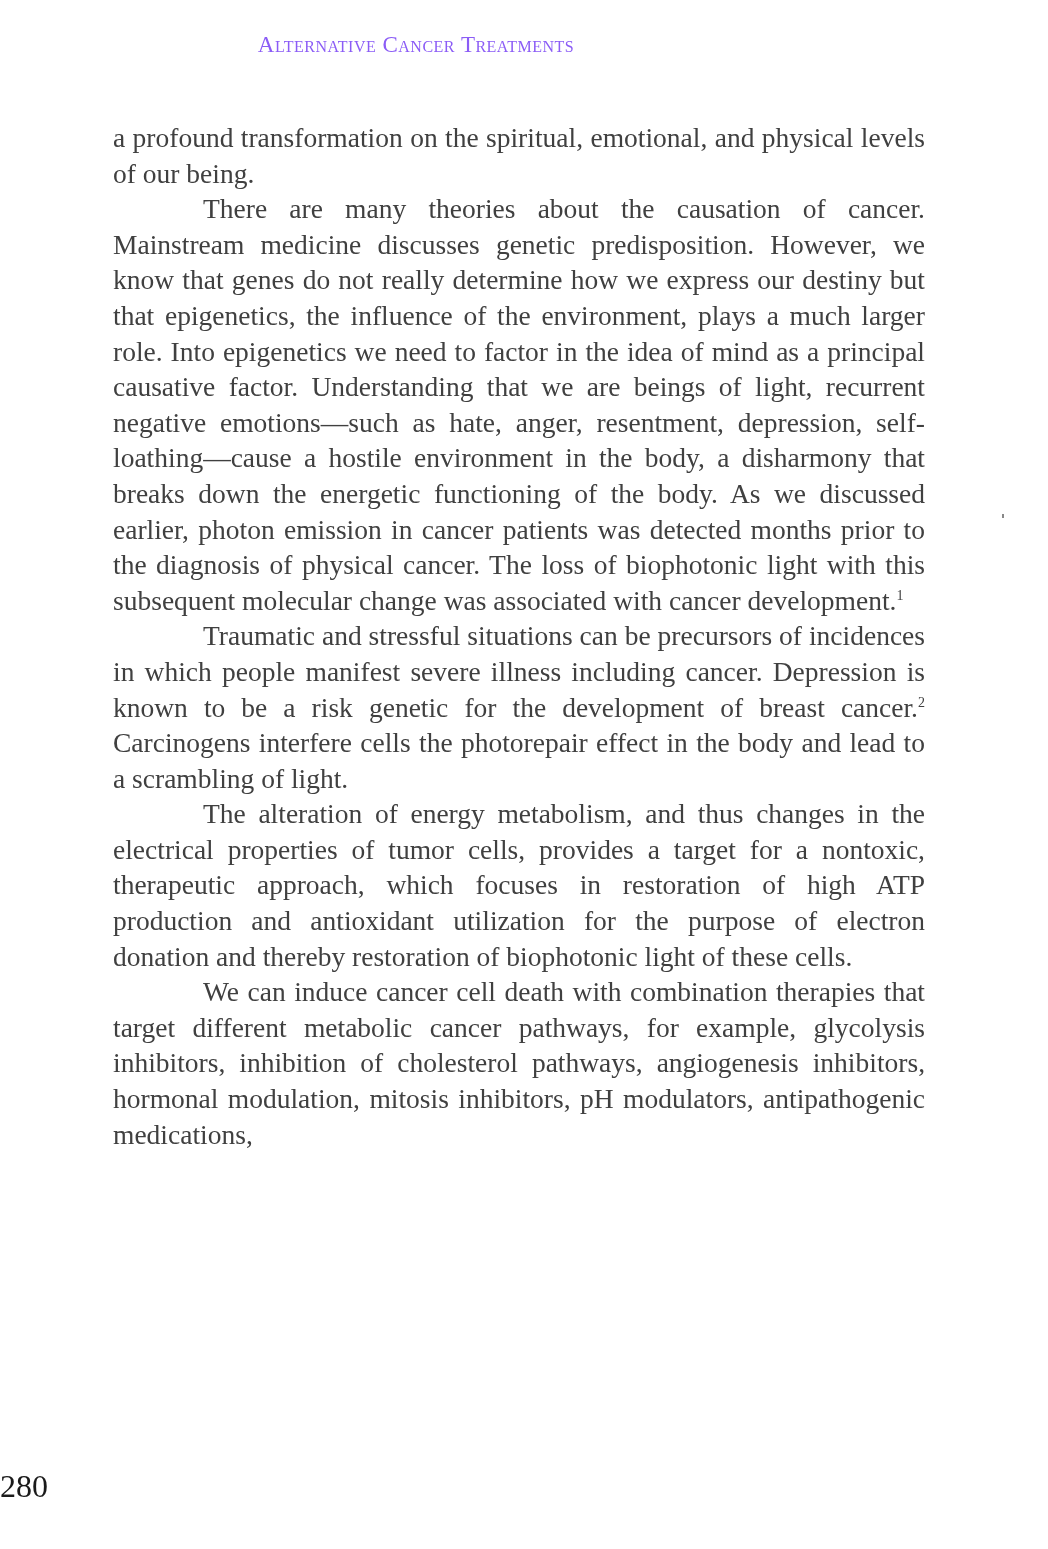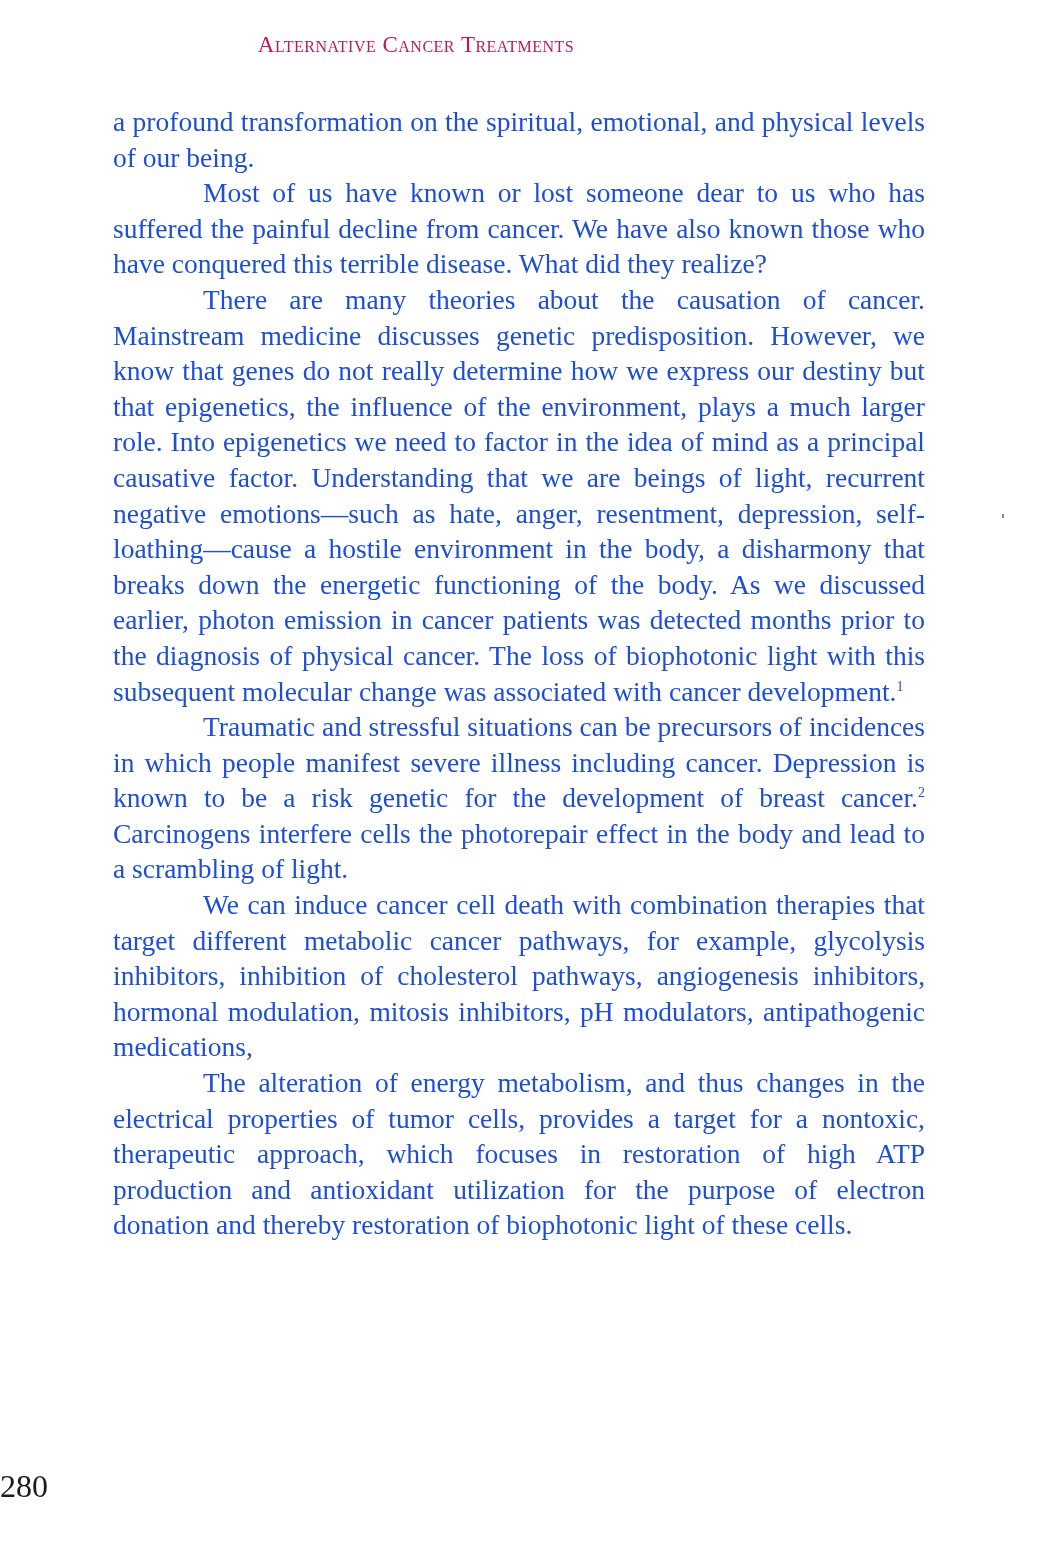--- a/index.html
+++ b/index.html
@@ -17,31 +17,31 @@
     }
     .running-head {
       position: absolute;
       top: 32px;
       left: 0;
       width: 832px;
       text-align: center;
       font-size: 23px;
       letter-spacing: 0.5px;
       font-variant: small-caps;
-      color: #be185d;
+      color: #8b5cf6;
     }
     .body-text {
       position: absolute;
-      top: 104px;
+      top: 120px;
       left: 113px;
       width: 812px;
       font-size: 27.5px;
       line-height: 35.6px;
       text-align: justify;
-      color: #1d4ed8;
+      color: #404040;
     }
     .body-text p {
       margin: 0;
     }
     .body-text p.indent {
       text-indent: 90px;
     }
     .body-text sup {
       font-size: 14px;
       line-height: 0;
@@ -63,22 +63,21 @@
       background: #888;
     }
   </style>
 </head>
 <body>
 
 <div class="running-head">Alternative Cancer Treatments</div>
 
 <div class="body-text">
   <p>a profound transformation on the spiritual, emotional, and physical levels of our being.</p>
-  <p class="indent">Most of us have known or lost someone dear to us who has suffered the painful decline from cancer. We have also known those who have conquered this terrible disease. What did they realize?</p>
   <p class="indent"><span>There are many theories about the causation of cancer. Mainstream medicine discusses genetic predisposition. However, we know that genes do not really determine how we express our destiny but that epigenetics, the influence of the environment, plays a much larger role. Into epigenetics we need to factor in the idea of mind as a principal causative factor. Understanding that we are beings of light, recurrent negative emotions—such as hate, anger, resentment, depression, self-loathing—cause a hostile environment in the body, a disharmony that breaks down the energetic functioning of the body. As we discussed earlier, photon emission in cancer patients was detected months prior to the diagnosis of physical cancer. The loss of biophotonic light with this subsequent molecular change was associated with cancer development.</span><sup>1</sup></p>
   <p class="indent"><span>Traumatic and stressful situations can be precursors of incidences in which people manifest severe illness including cancer. Depression is known to be a risk genetic for the development of breast cancer.</span><sup>2</sup><span> Carcinogens interfere cells the photorepair effect in the body and lead to a scrambling of light.</span></p>
+  <p class="indent">The alteration of energy metabolism, and thus changes in the electrical properties of tumor cells, provides a target for a nontoxic, therapeutic approach, which focuses in restoration of high ATP production and antioxidant utilization for the purpose of electron donation and thereby restoration of biophotonic light of these cells.</p>
   <p class="indent">We can induce cancer cell death with combination therapies that target different metabolic cancer pathways, for example, glycolysis inhibitors, inhibition of cholesterol pathways, angiogenesis inhibitors, hormonal modulation, mitosis inhibitors, pH modulators, antipathogenic medications,</p>
-  <p class="indent">The alteration of energy metabolism, and thus changes in the electrical properties of tumor cells, provides a target for a nontoxic, therapeutic approach, which focuses in restoration of high ATP production and antioxidant utilization for the purpose of electron donation and thereby restoration of biophotonic light of these cells.</p>
 </div>
 
 <div class="speck" style="left:1002px; top:514px;"></div>
 
 <div class="folio">280</div>
 
 </body></html>

